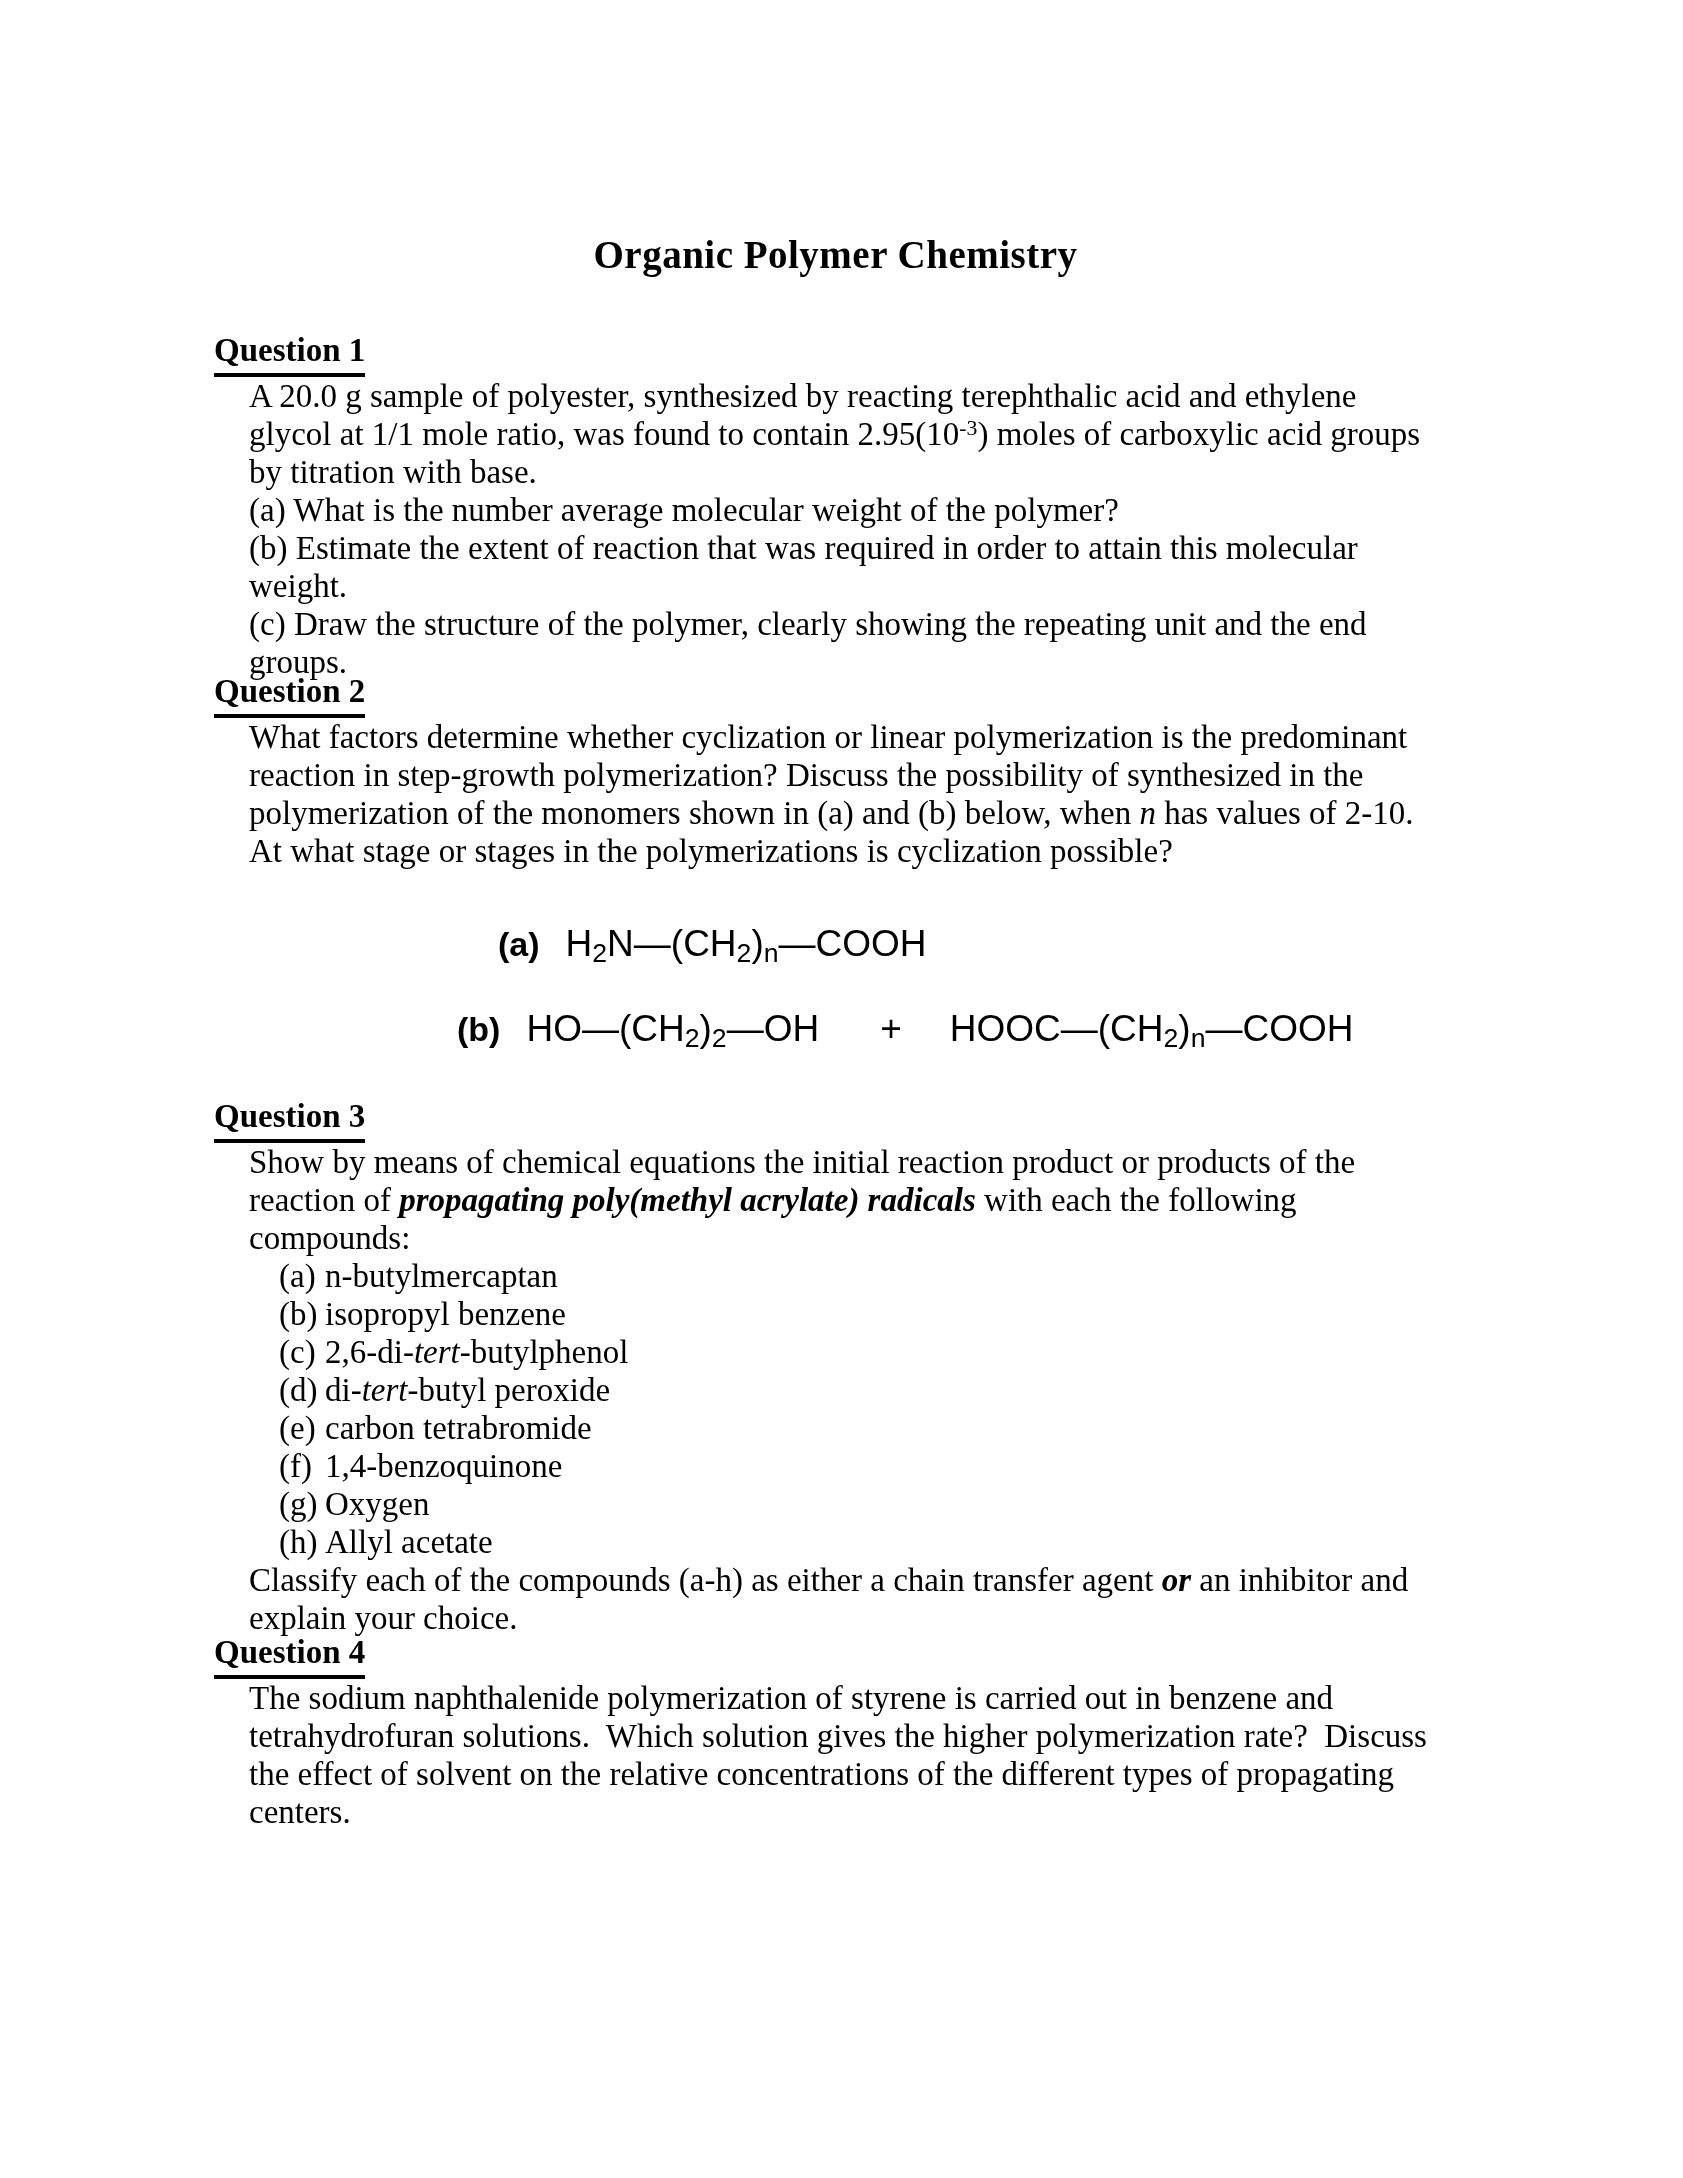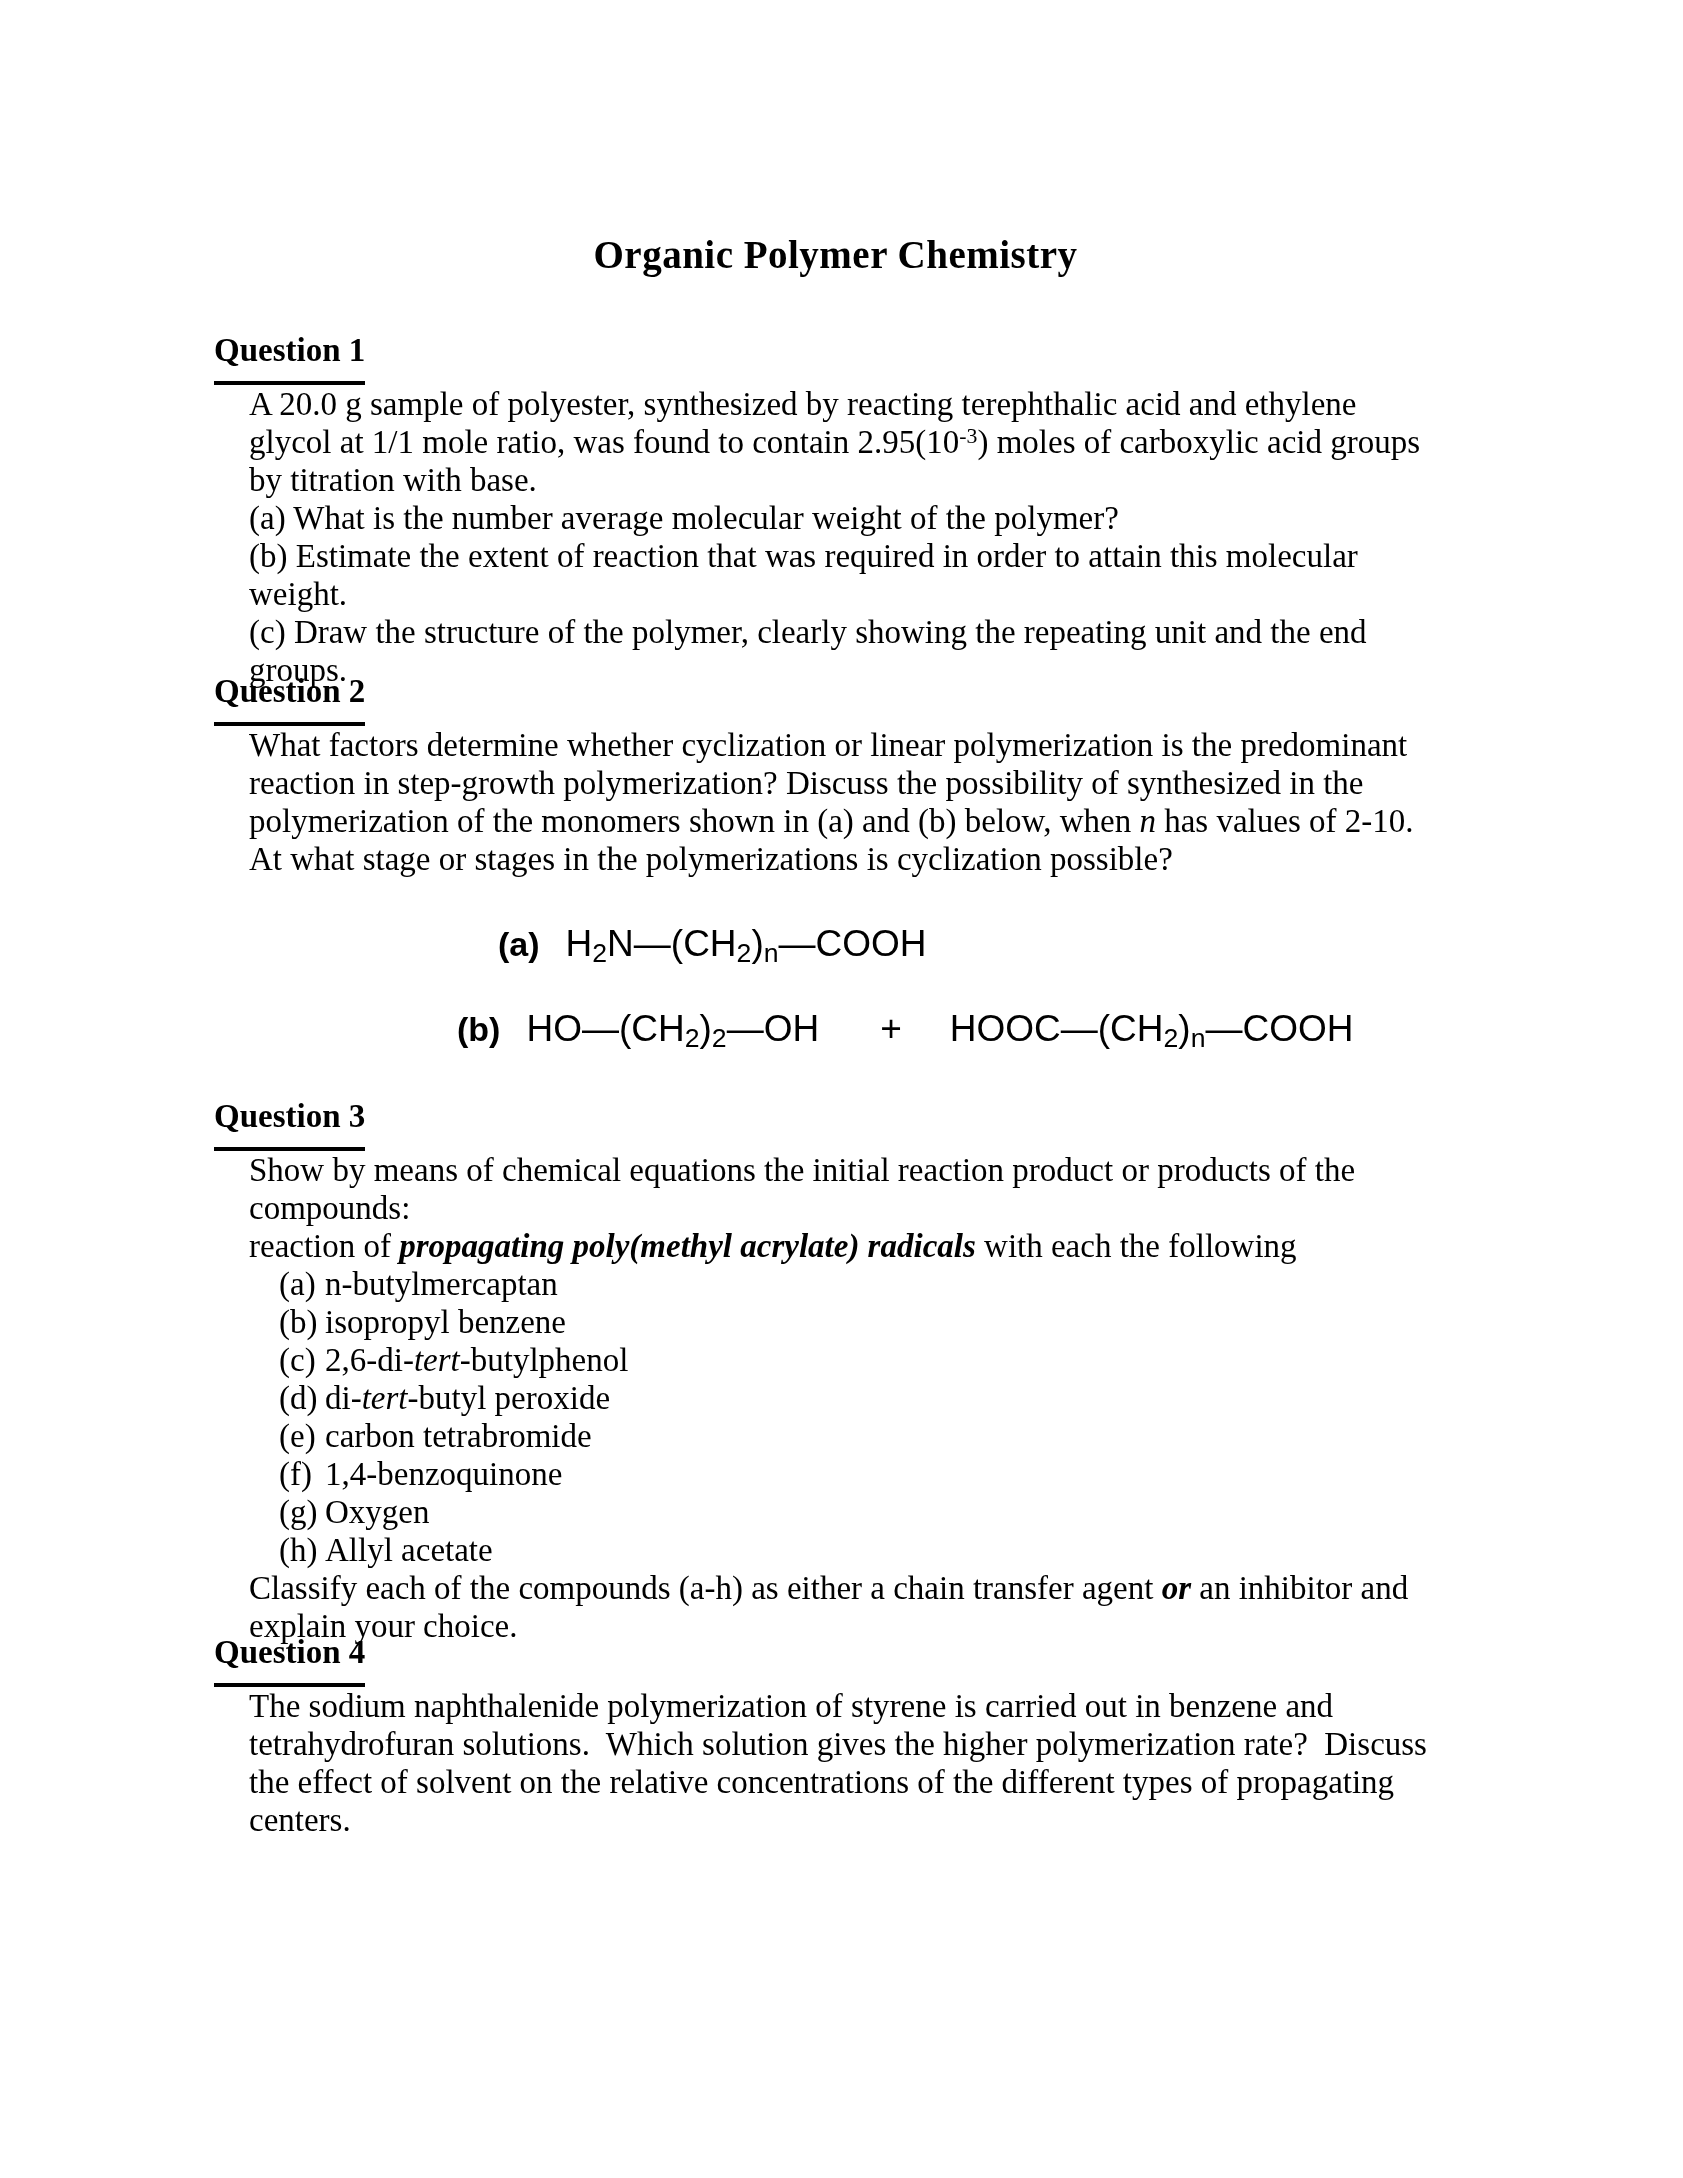--- a/index.html
+++ b/index.html
@@ -35,21 +35,21 @@
     font-size: 33px;
     line-height: 38px;
   }
   .qhead {
     line-height: 38px;
   }
   .qhead-text {
     display: inline-block;
     font-weight: bold;
     border-bottom: 4px solid #000;
-    padding-bottom: 12px;
+    padding-bottom: 4px;
   }
   .line {
     white-space: pre-wrap;
     margin-left: 35px;
   }
   .line i { font-style: italic; }
   .bi { font-weight: bold; font-style: italic; }
   .sup {
     font-size: 0.66em;
     line-height: 0;
@@ -131,22 +131,22 @@
   <div class="formula-row" style="left:457px; top:1009px">
     <span class="f-label">(b)</span>
     <span class="f-chem"><span>HO—(CH</span><sub>2</sub><span>)</span><sub>2</sub><span>—OH</span><span class="plus">+</span><span>HOOC—(CH</span><sub>2</sub><span>)</span><sub>n</sub><span>—COOH</span></span>
   </div>
 
   <section class="qblock" style="top:1097px">
     <div class="qhead">
       <span class="qhead-text">Question 3</span>
     </div>
     <div class="line">Show by means of chemical equations the initial reaction product or products of the</div>
+    <div class="line"><span>reaction of </span><span class="bi">propagating poly(methyl acrylate) radicals</span><span> with each the following</span></div>
     <div class="line">compounds:</div>
-    <div class="line"><span>reaction of </span><span class="bi">propagating poly(methyl acrylate) radicals</span><span> with each the following</span></div>
 
     <div class="list-item"><span class="li-label">(a)</span><span class="li-text"><span>n-butylmercaptan</span><i></i><span></span></span></div>
     <div class="list-item"><span class="li-label">(b)</span><span class="li-text"><span>isopropyl benzene</span><i></i><span></span></span></div>
     <div class="list-item"><span class="li-label">(c)</span><span class="li-text"><span>2,6-di-</span><i>tert</i><span>-butylphenol</span></span></div>
     <div class="list-item"><span class="li-label">(d)</span><span class="li-text"><span>di-</span><i>tert</i><span>-butyl peroxide</span></span></div>
     <div class="list-item"><span class="li-label">(e)</span><span class="li-text"><span>carbon tetrabromide</span><i></i><span></span></span></div>
     <div class="list-item"><span class="li-label">(f)</span><span class="li-text"><span>1,4-benzoquinone</span><i></i><span></span></span></div>
     <div class="list-item"><span class="li-label">(g)</span><span class="li-text"><span>Oxygen</span><i></i><span></span></span></div>
     <div class="list-item"><span class="li-label">(h)</span><span class="li-text"><span>Allyl acetate</span><i></i><span></span></span></div>
 

